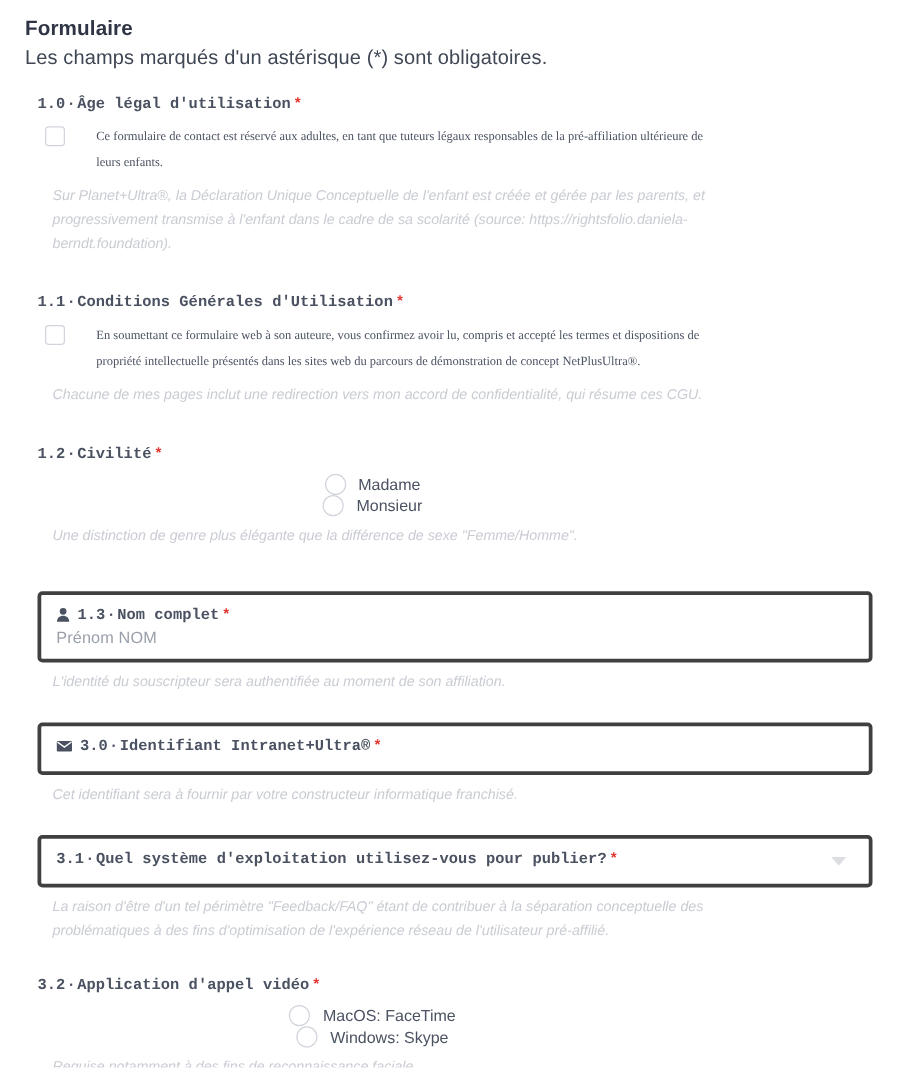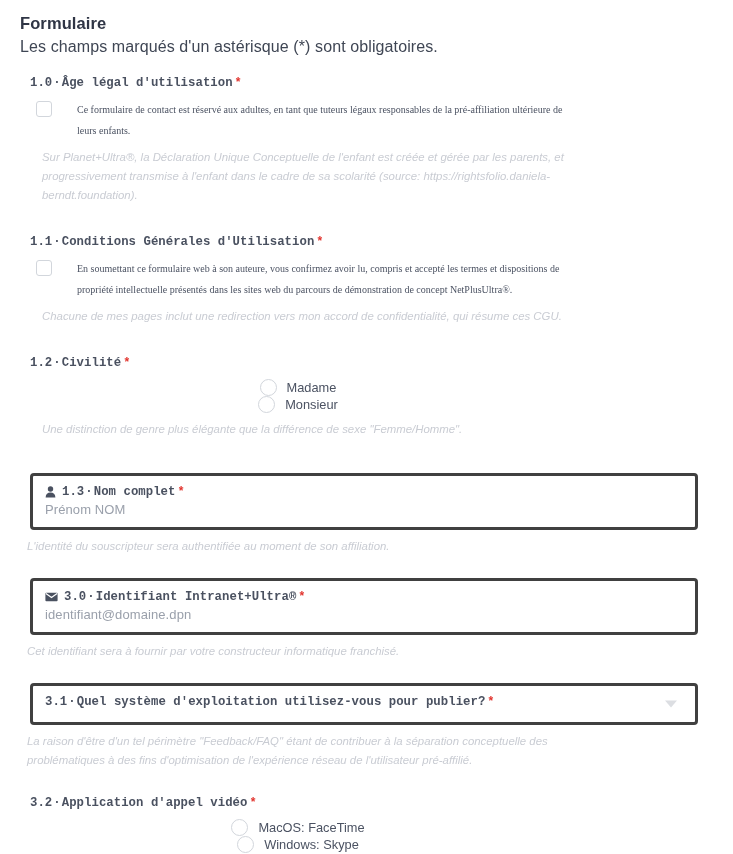--- a/index.html
+++ b/index.html
@@ -114,21 +114,21 @@
   
   .helper {
     font-size: 11.4px;
     font-style: italic;
     color: #c9ccd3;
     line-height: 19px;
     margin: 7px 0 0 12px;
     max-width: 660px;
   }
   .helper.in-box {
-    margin-left: 9px;
+    margin-left: 24px;
   }
   
   .input-box {
     border: 3px solid #404040;
     border-radius: 4px;
     background: #fff;
     padding: 9px 12px 10px 12px;
     box-sizing: border-box;
     width: 668px;
     margin-left: 12px;
@@ -244,21 +244,20 @@
           <svg width="13" height="10" viewBox="0 0 13 10" aria-hidden="true">
             <rect x="0.4" y="0.8" width="12.2" height="8.4" rx="1" fill="#4a5160"></rect>
             <path d="M0.9 1.6 L6.5 5.6 L12.1 1.6" stroke="#ffffff" stroke-width="1.2" fill="none"></path>
           </svg>
         </span>
         <span>3.0</span>
           <span class="sep">·</span>
           <span>Identifiant Intranet+Ultra®</span>
           <span class="req">*</span>
       </div>
-      <div class="input-value">identifiant@domaine.dpn</div>
     </div>
     <div class="helper in-box">Cet identifiant sera à fournir par votre constructeur informatique franchisé.</div>
   </div>
 
   <div class="gap-m"></div>
 
   <div>
     <div class="input-box">
       <div class="field-label">
         <span>3.1</span>

